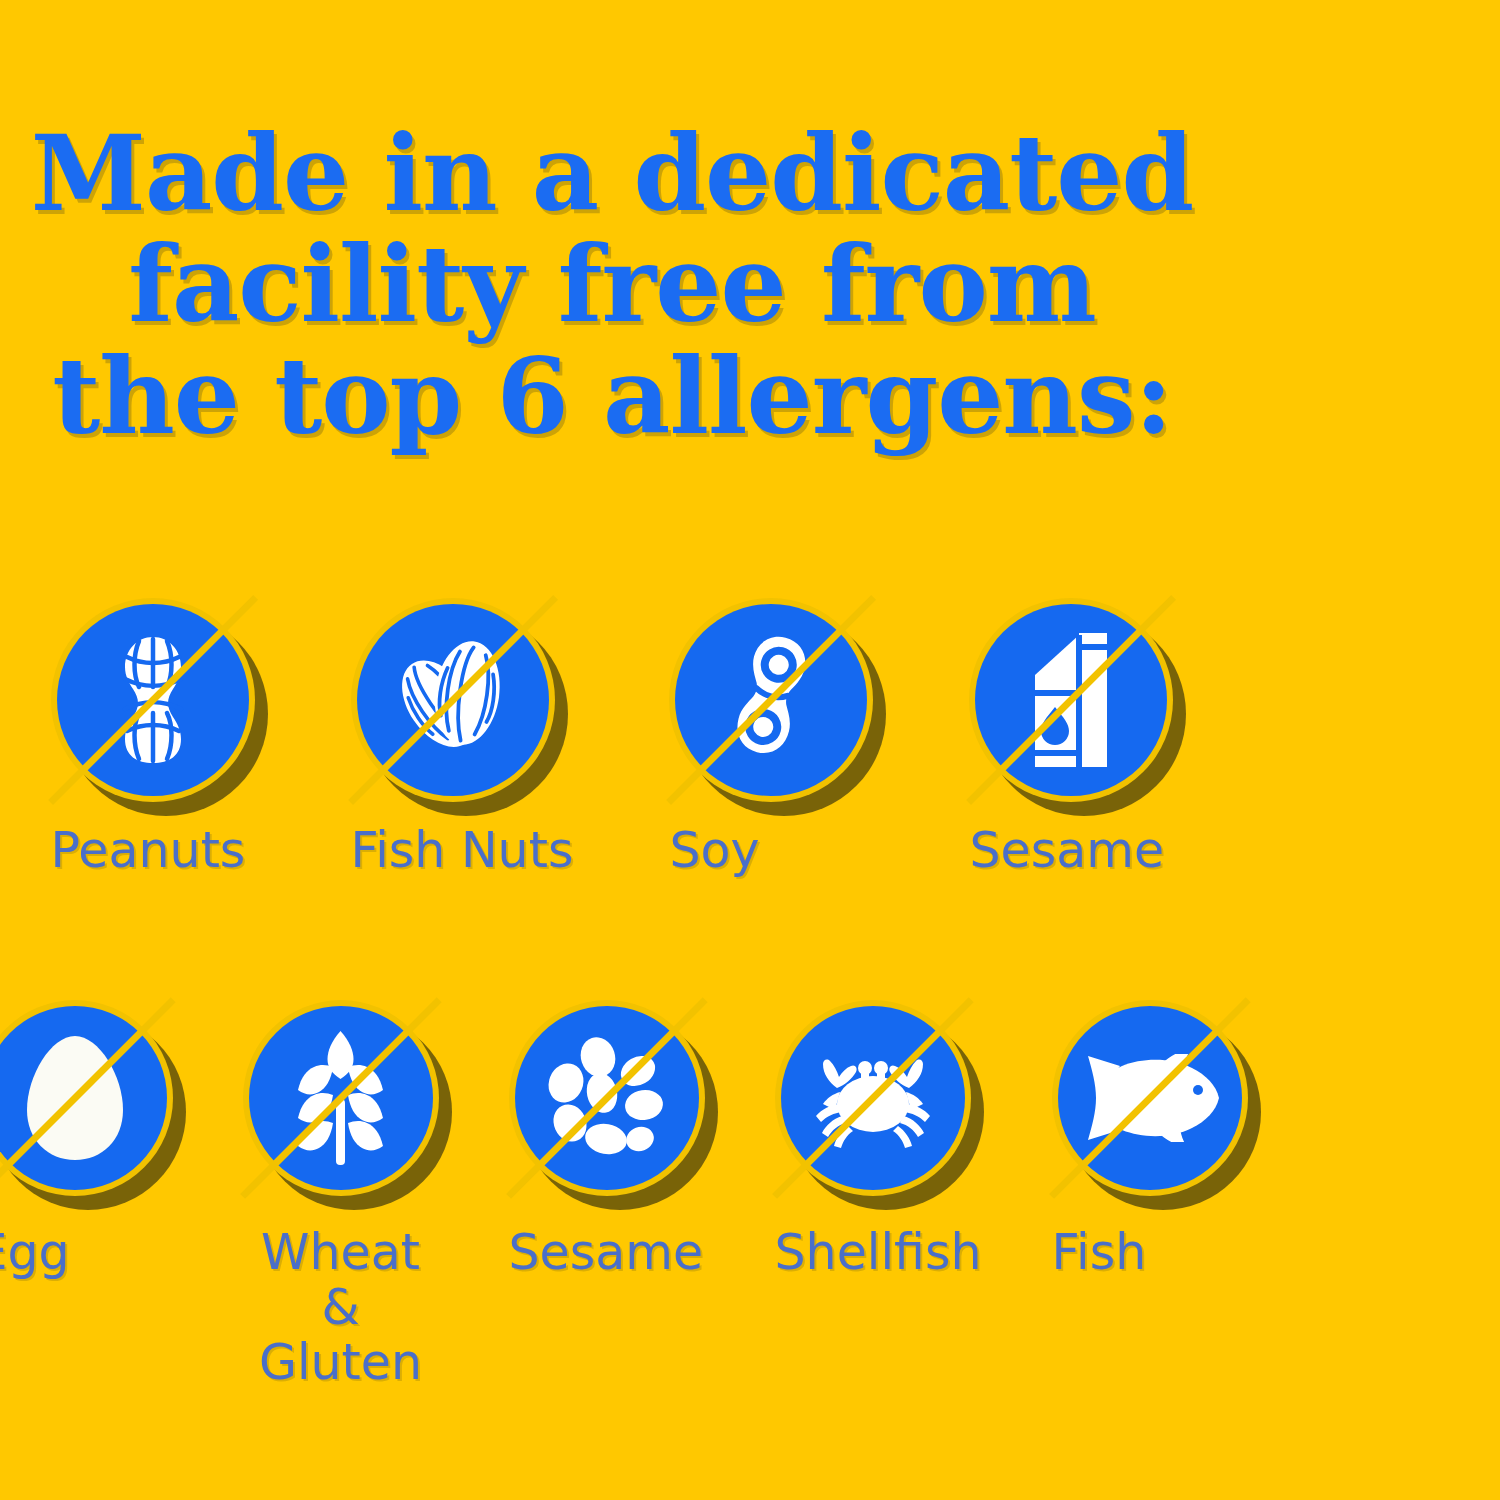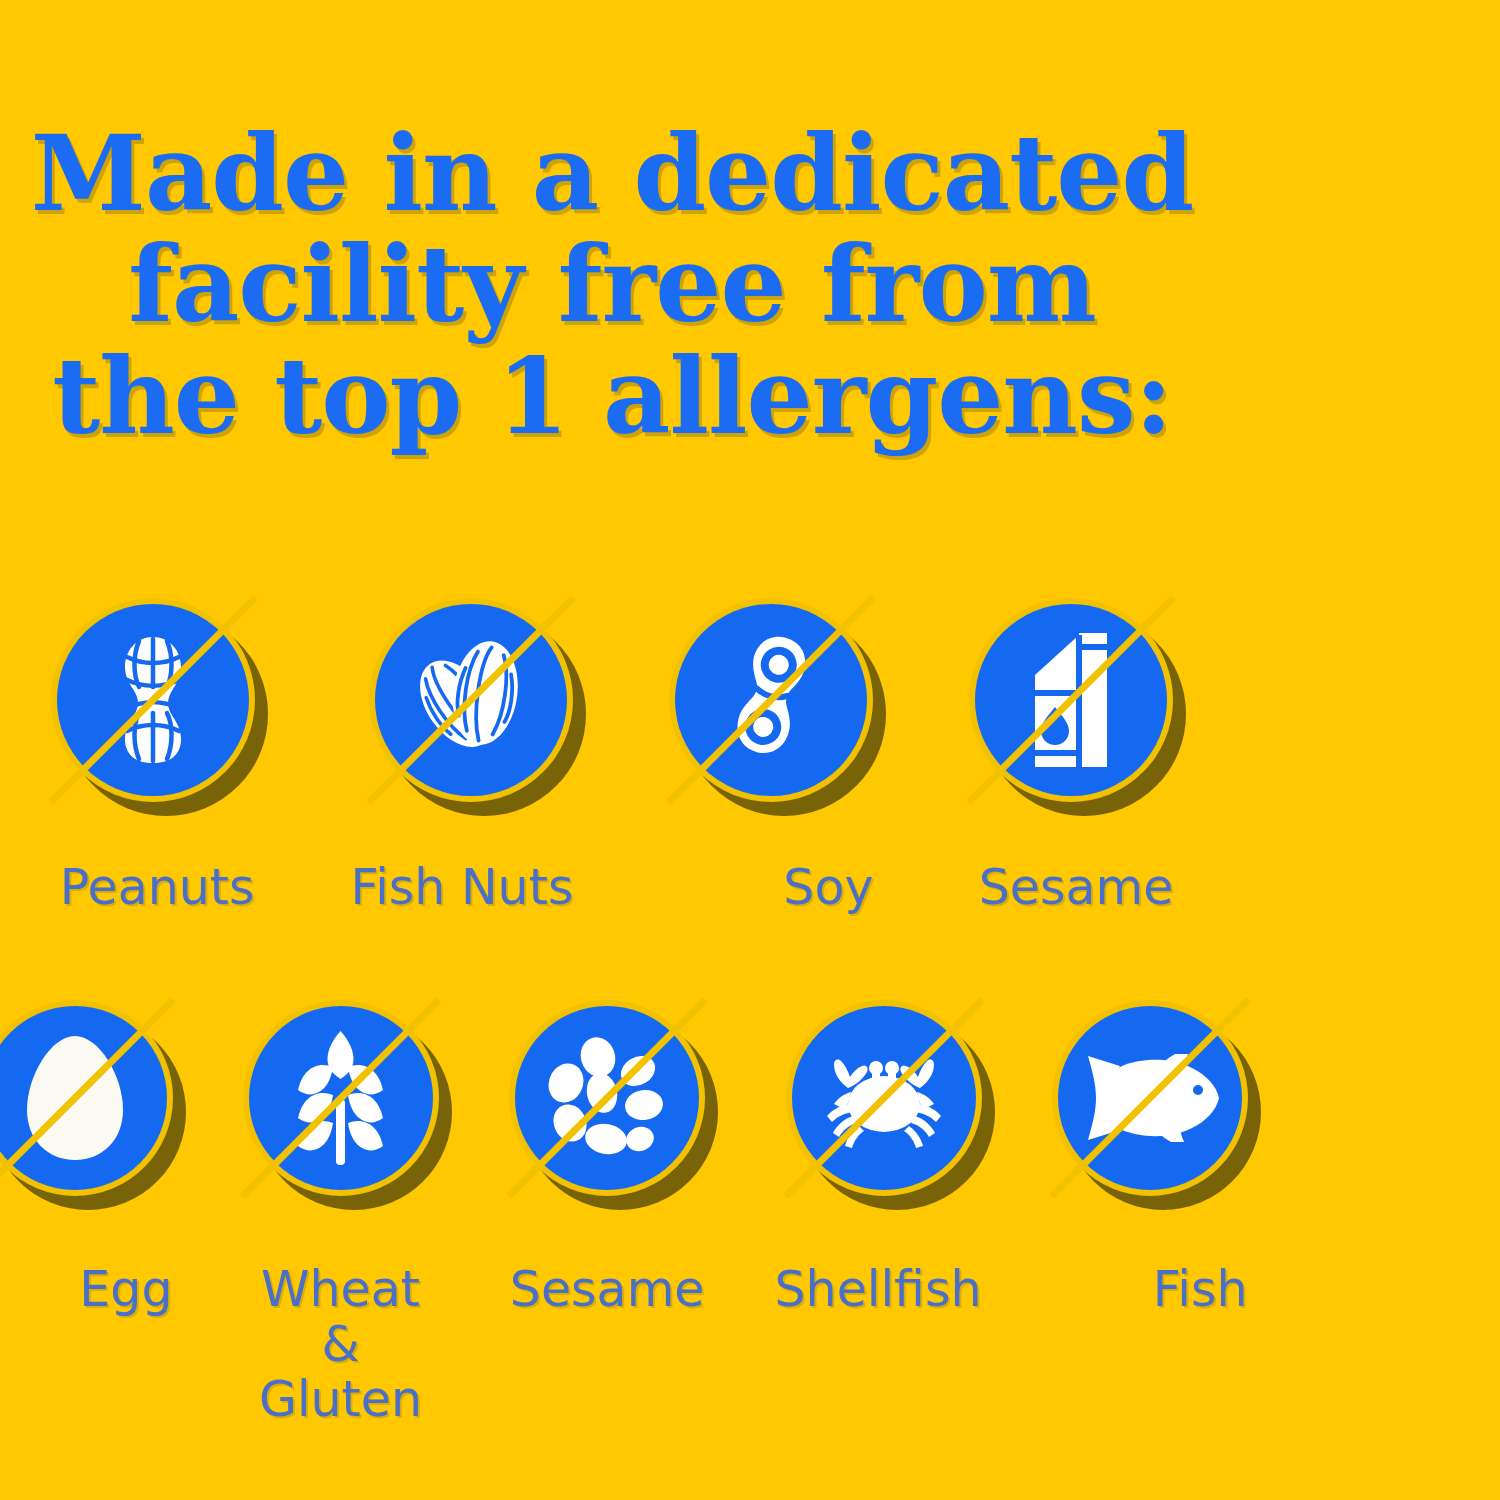--- a/index.html
+++ b/index.html
@@ -34,22 +34,21 @@
     display:flex;
     justify-content:center;
     align-items:flex-start;
   }
   .row1{top:598px;gap:96px;}
   .row2{top:1000px;gap:70px;}
 
   .cell{
     display:flex;
     flex-direction:column;
-    align-items:flex-end;
-    gap:37px;
+    align-items:flex-start;
   }
 
   
   .badge{
     position:relative;
     border-radius:50%;
   }
   .row1 .badge{width:204px;height:204px;}
   .row2 .badge{width:196px;height:196px;}
 
@@ -118,21 +117,21 @@
   .row2 .label{margin-top:30px;}
 </style>
 </head>
 <body>
 
 <div class="stage">
 
   <div class="headline">
     <span class="ln">Made in a dedicated</span>
     <span class="ln">facility free from</span>
-    <span class="ln">the top 1 allergens:</span>
+    <span class="ln">the top 6 allergens:</span>
   </div>
 
   <div class="row row1">
 
     <div class="cell">
       <div class="badge">
         <div class="shadow"></div>
         <div class="ring"></div>
         <div class="disc">
           <div class="glyph">

